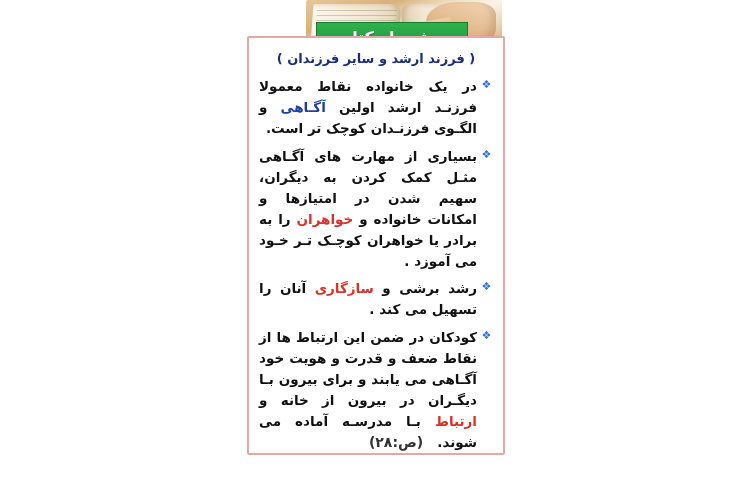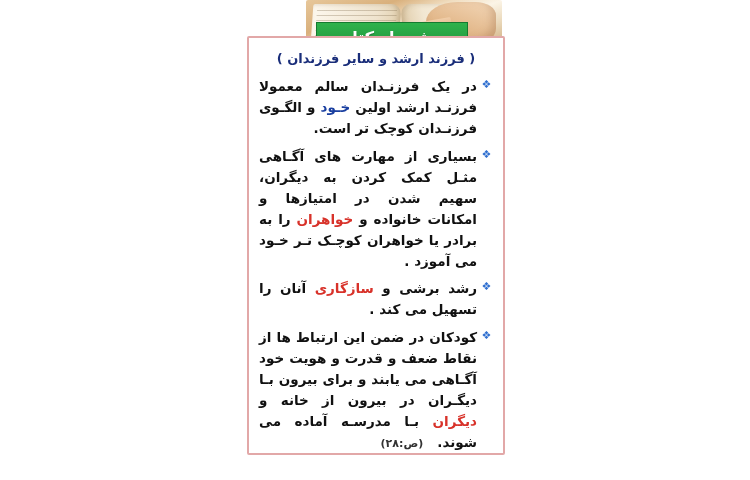--- a/index.html
+++ b/index.html
@@ -171,21 +171,21 @@
     text-align: justify;
     color: #111111;
     font-size: 13.5px;
     font-weight: bold;
     line-height: 1.55;
   }
   .hl-blue { color: #1a3fa0; }
   .hl-red  { color: #d8322a; }
   .page-ref {
     color: #333333;
-    font-size: 11px;
+    font-size: 14px;
     font-weight: bold;
     margin-right: 14px;
   }
 </style>
 </head>
 <body>
 
 <div id="page">
 
   <div id="header-banner">
@@ -204,42 +204,42 @@
   <div id="card">
     <div id="card-inner">
 
       <div id="doc-subtitle">( فرزند ارشد و سایر فرزندان )</div>
 
       <ul class="bullet-list">
 
         <li class="bullet-item">
           <span class="bullet-marker">❖</span>
           <span class="bullet-text">
-            <span>در یک فرزنـدان سالم معمولا فرزنـد ارشد اولین </span><span class="hl-blue">خـود</span><span> و الگـوی فرزنـدان کوچک تر است.</span>
+            <span>در یک خانواده نقاط معمولا فرزنـد ارشد اولین </span><span class="hl-blue">آگـاهی</span><span> و الگـوی فرزنـدان کوچک تر است.</span>
           </span>
         </li>
 
         <li class="bullet-item">
           <span class="bullet-marker">❖</span>
           <span class="bullet-text">
             <span>بسیاری از مهارت های آگـاهی مثـل کمک کردن به دیگران، سهیم شدن در امتیازها و امکانات خانواده و </span><span class="hl-red">خواهران</span><span> را به برادر یا خواهران کوچـک تـر خـود می آموزد .</span>
           </span>
         </li>
 
         <li class="bullet-item">
           <span class="bullet-marker">❖</span>
           <span class="bullet-text">
             <span>رشد برشی و </span><span class="hl-red">سازگاری</span><span> آنان را تسهیل می کند .</span>
           </span>
         </li>
 
         <li class="bullet-item">
           <span class="bullet-marker">❖</span>
           <span class="bullet-text">
-            <span>کودکان در ضمن این ارتباط ها از نقاط ضعف و قدرت و هویت خود آگـاهی می یابند و برای بیرون بـا دیگـران در بیرون از خانه و </span><span class="hl-red">دیگران</span><span> بـا مدرسـه آماده می شوند.</span><span class="page-ref">(ص:۲۸)</span>
+            <span>کودکان در ضمن این ارتباط ها از نقاط ضعف و قدرت و هویت خود آگـاهی می یابند و برای بیرون بـا دیگـران در بیرون از خانه و </span><span class="hl-red">ارتباط</span><span> بـا مدرسـه آماده می شوند.</span><span class="page-ref">(ص:۲۸)</span>
           </span>
         </li>
 
       </ul>
     </div>
   </div>
 
 </div>
 
 </body></html>

